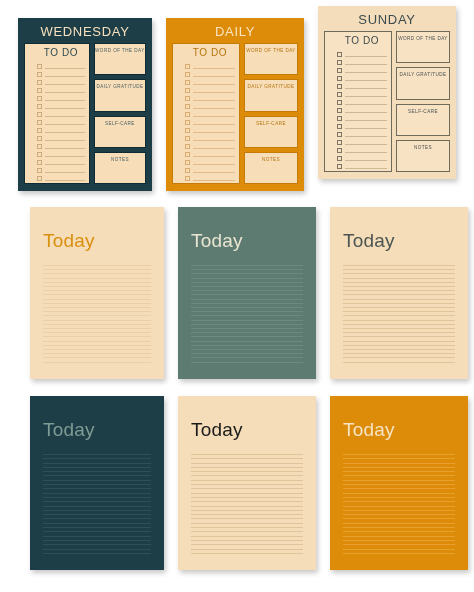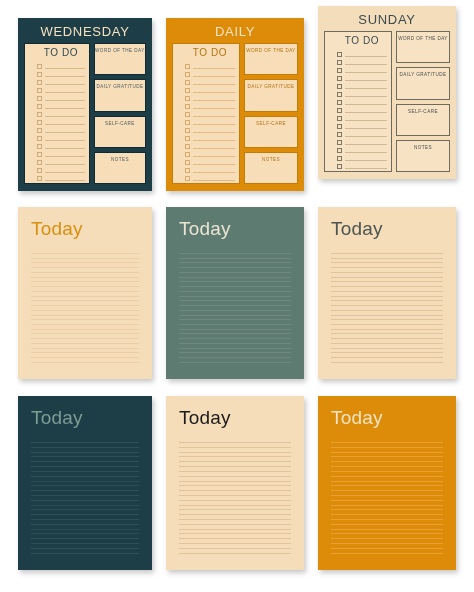--- a/index.html
+++ b/index.html
@@ -134,23 +134,24 @@
   .t-cream .planner-title { color: #3c4a4e; }
   .t-cream .todo-panel,
   .t-cream .side-panel { background: #f7e2c4; border: 1px solid #6e6a5c; }
   .t-cream .todo-heading { color: #3c4a4e; }
   .t-cream .todo-box { border: 1px solid #7d7565; }
   .t-cream .todo-line { border-bottom: 1px solid #cfb994; }
   .t-cream .side-panel-label { color: #4a4f50; }
 
   
   .note {
-    padding: 11px 13px 13px 13px;
+    padding: 23px 13px 13px 13px;
     display: flex;
     flex-direction: column;
+    margin-left: 12px;
   }
   .note-title {
     font-size: 19px;
     line-height: 22px;
     letter-spacing: 0.2px;
     font-weight: 400;
     margin-bottom: 13px;
     white-space: nowrap;
   }
   .note-lines {

